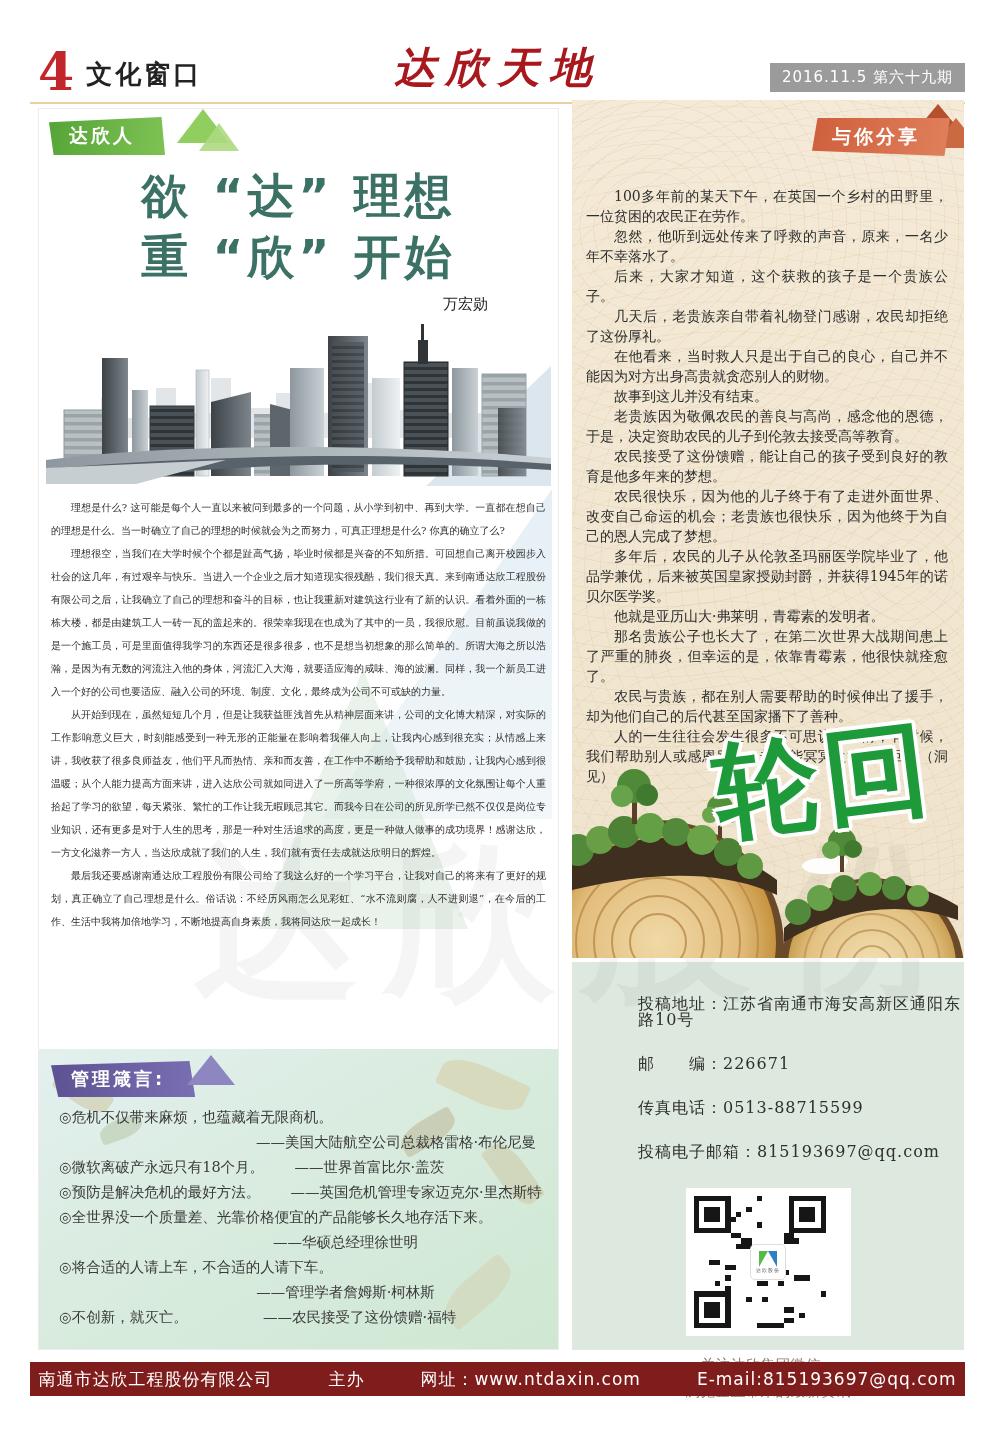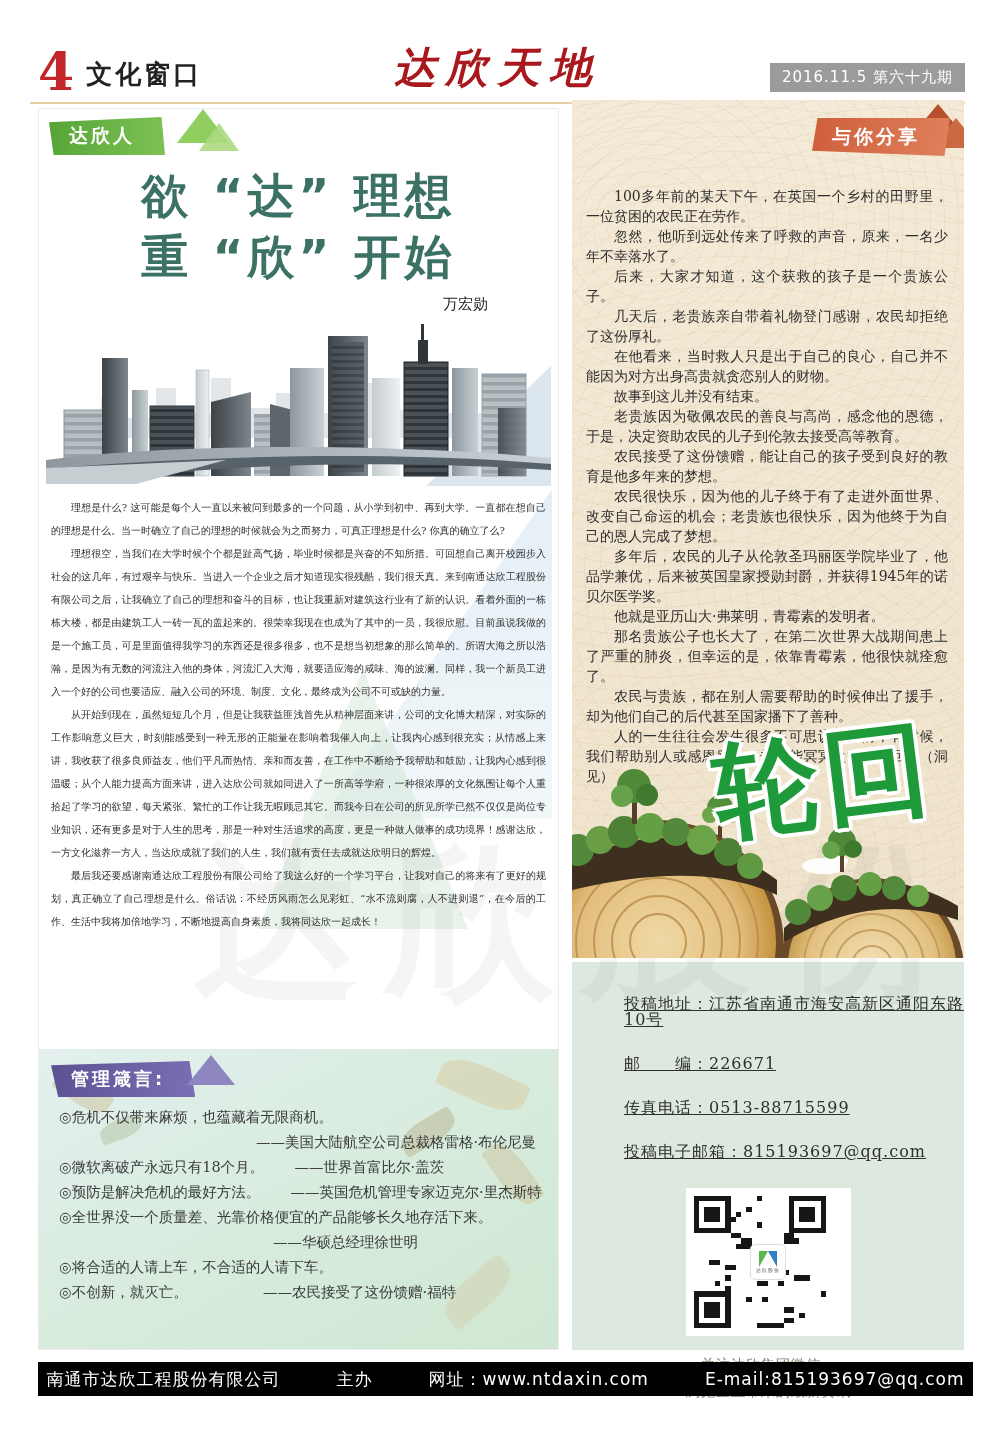--- a/index.html
+++ b/index.html
@@ -62,34 +62,34 @@
        linear-gradient(180deg,#f4ead7,#efe3cc);}
   .story{position:relative;z-index:3;padding:86px 16px 0 14px;font-size:14px;line-height:20px;
          text-align:justify;color:#2e2e2e;}
   .story p{margin:0;text-indent:2em;}
   .stump-scene{position:absolute;left:0;bottom:0;width:392px;height:238px;z-index:2;}
   .callig{position:absolute;right:30px;top:628px;z-index:4;font-family:"DejaVu Serif",serif;
      font-weight:bold;font-size:104px;line-height:1;color:#1e9a3a;transform:rotate(-7deg);letter-spacing:6px;
      text-shadow:-3px -3px 0 #fff,3px -3px 0 #fff,-3px 3px 0 #fff,3px 3px 0 #fff,0 -4px 0 #fff,0 4px 0 #fff,-4px 0 0 #fff,4px 0 0 #fff;}
   .contact-panel{position:relative;margin-top:4px;width:100%;height:388px;box-sizing:border-box;
      background:#dde9de;padding-top:34px;}
-  .contact-line{padding-left:52px;font-size:16px;line-height:1;color:#2f2f2f;margin-bottom:28px;letter-spacing:1px;text-decoration:underline;}
+  .contact-line{padding-left:66px;font-size:16px;line-height:1;color:#2f2f2f;margin-bottom:28px;letter-spacing:1px;}
   .qr-wrap{position:relative;width:149px;margin:4px auto 0;background:#fff;padding:8px;box-sizing:content-box;}
   .qr-grid{position:relative;display:grid;grid-template-rows:repeat(25,5.3px);grid-template-columns:repeat(25,5.3px);background:#fff;}
   .qr-grid div{background:#161616;}
   .qr-logo{position:absolute;left:50%;top:50%;transform:translate(-50%,-50%);width:34px;height:34px;
      background:#fff;border-radius:5px;border:1px solid #ddd;display:flex;flex-direction:column;align-items:center;justify-content:center;}
   .qr-logo .tri-logo{width:0;height:0;border-left:9px solid #2f7fc1;border-right:9px solid #57b947;
      border-bottom:0 solid transparent;border-top:16px solid transparent;transform:rotate(180deg);}
   .qr-logo span{font-size:5px;color:#555;letter-spacing:1px;font-family:"DejaVu Sans",sans-serif;}
   .qr-caption{margin-top:16px;text-align:center;font-size:15px;line-height:26px;color:#8b7e6d;}
   
-  .footer{position:absolute;left:30px;top:1362px;width:935px;height:34px;background:#000000;
+  .footer{position:absolute;left:30px;top:1362px;width:935px;height:34px;background:#7f1d1d;
      display:flex;align-items:center;justify-content:center;gap:56px;color:#fff;
-     font-family:"DejaVu Sans",sans-serif;font-size:17px;letter-spacing:1px;margin-left:8px;}
+     font-family:"DejaVu Sans",sans-serif;font-size:17px;letter-spacing:1px;}
 </style>
 </head>
 <body>
 
 <div class="page">
 
   <div class="hdr">
     <div class="hdr-left">
       <span class="page-num">4</span>
       <span class="section-name">文化窗口</span>
@@ -183,21 +183,21 @@
       <span class="leafdec" style="right:40px;bottom:40px;width:80px;height:34px;background:#d3c79e;transform:rotate(-40deg);opacity:.35;"></span>
       <div class="tag-quotes">
         <span class="ribbon ribbon-purple" style="font-size:18px;">管理箴言:</span>
         <span class="ori tri" style="left:136px;top:-6px;border-left:24px solid transparent;border-right:24px solid transparent;border-bottom:30px solid #8d86c0;"></span>
       </div>
       <div class="quotes-body">
         <p class="q"><span>◎危机不仅带来麻烦，也蕴藏着无限商机。</span><span class="q-attr-right">——美国大陆航空公司总裁格雷格·布伦尼曼</span></p>
         <p class="q"><span>◎微软离破产永远只有18个月。</span><span class="q-attr-inline">——世界首富比尔·盖茨</span></p>
         <p class="q"><span>◎预防是解决危机的最好方法。</span><span class="q-attr-inline">——英国危机管理专家迈克尔·里杰斯特</span></p>
         <p class="q"><span>◎全世界没一个质量差、光靠价格便宜的产品能够长久地存活下来。</span><span class="q-attr-center">——华硕总经理徐世明</span></p>
-        <p class="q"><span>◎将合适的人请上车，不合适的人请下车。</span></p>
+        <p class="q"><span>◎将合适的人请上车，不合适的人请下车。</span><span class="q-attr-center">——管理学者詹姆斯·柯林斯</span></p>
         <p class="q"><span>◎不创新，就灭亡。</span><span class="q-attr-inline" style="margin-left:5.2em">——农民接受了这份馈赠·福特</span></p>
       </div>
     </div>
   </div>
 
   <div class="col-right">
 
     <div class="share-panel">
       <div class="tag-orange">
         <span class="ori tri" style="left:96px;top:-14px;border-left:30px solid transparent;border-right:30px solid transparent;border-bottom:36px solid #b6502c;"></span>

